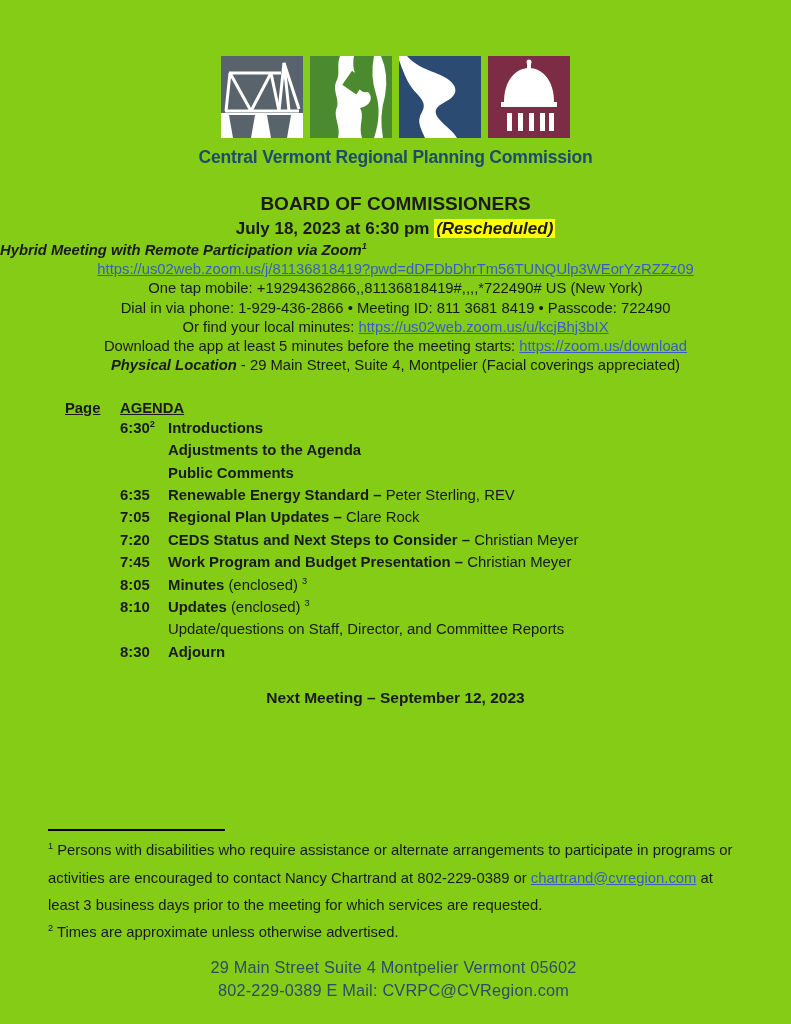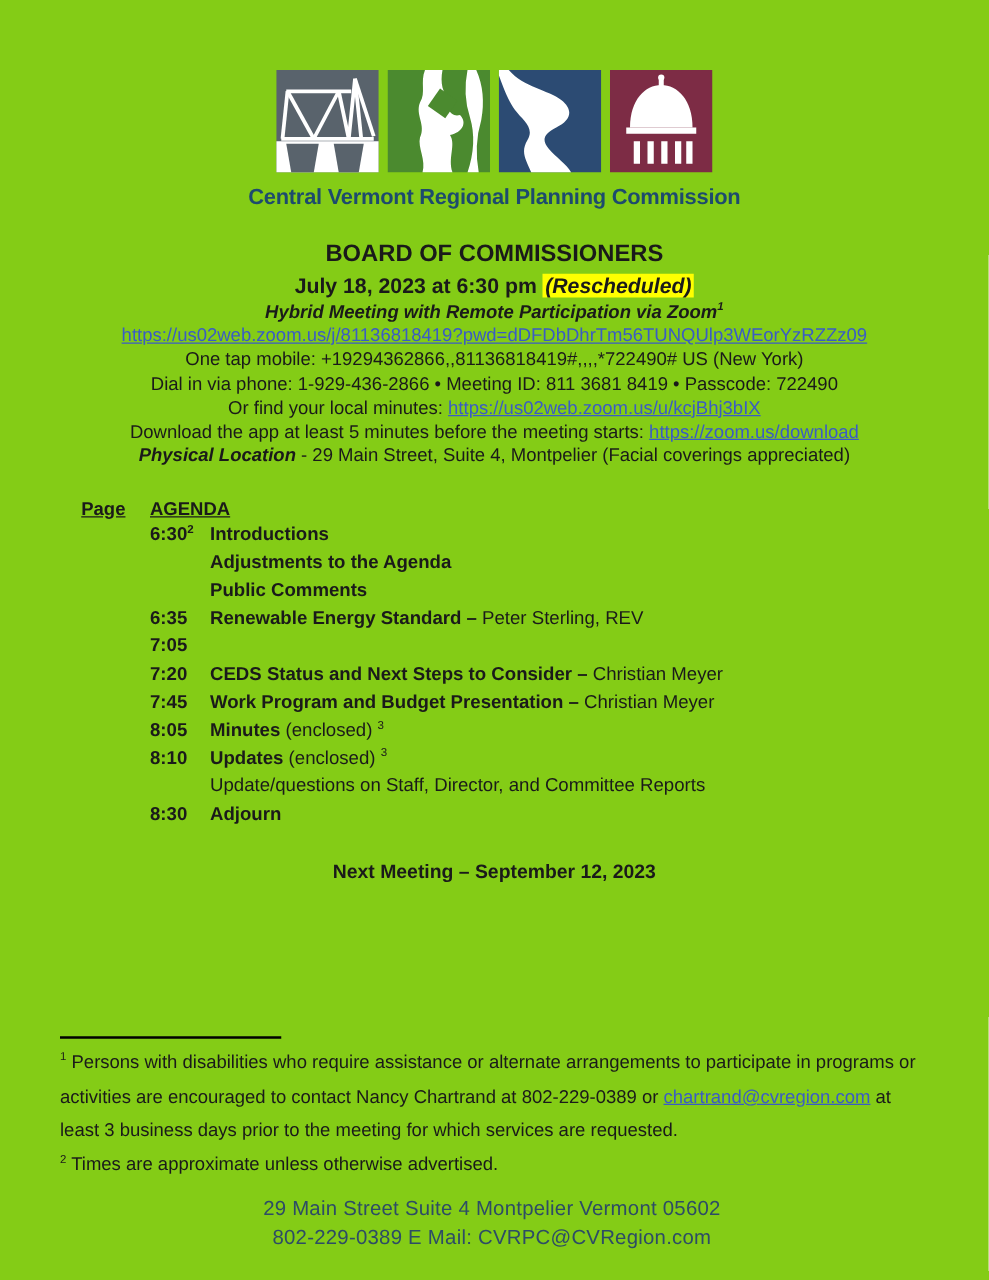--- a/index.html
+++ b/index.html
@@ -17,21 +17,21 @@
   
   .logo-block{padding-top:56px;text-align:center;}
   .tiles{display:flex;justify-content:center;gap:7px;}
   .tile{width:82px;height:82px;display:block;}
   .org-name{margin-top:9px;font-size:17.5px;font-weight:bold;letter-spacing:-0.2px;color:var(--logo-text);}
 
   
   .title{margin-top:25px;text-align:center;font-size:19px;font-weight:bold;}
   .date-line{margin-top:4px;text-align:center;font-size:17px;font-weight:bold;}
   .hl{background:var(--highlight);font-style:italic;font-weight:bold;padding:0 2px;}
-  .subtitle{margin-top:3px;text-align:center;font-size:14.8px;font-weight:bold;font-style:italic;}
+  .subtitle{margin-top:3px;text-align:left;font-size:14.8px;font-weight:bold;font-style:italic;}
 
   
   .info{margin-top:2px;text-align:center;font-size:14.8px;line-height:19.3px;}
   .info .row{white-space:nowrap;}
   a.link{color:var(--link);text-decoration:underline;cursor:pointer;}
   .bi{font-weight:bold;font-style:italic;}
   sup{font-size:0.62em;line-height:0;vertical-align:super;}
 
   
   .agenda-head{margin:24px 0 0 65px;display:flex;font-size:14.8px;}
@@ -131,20 +131,21 @@
       <div class="agenda-row">
         <span class="agenda-time"></span>
         <span class="agenda-text"><b>Public Comments</b></span>
       </div>
       <div class="agenda-row">
         <span class="agenda-time">6:35</span>
         <span class="agenda-text"><b>Renewable Energy Standard – </b><span>Peter Sterling, REV</span></span>
       </div>
       <div class="agenda-row">
         <span class="agenda-time">7:05</span>
+        <span class="agenda-text"><b>Regional Plan Updates – </b><span>Clare Rock</span></span>
       </div>
       <div class="agenda-row">
         <span class="agenda-time">7:20</span>
         <span class="agenda-text"><b>CEDS Status and Next Steps to Consider – </b><span>Christian Meyer</span></span>
       </div>
       <div class="agenda-row">
         <span class="agenda-time">7:45</span>
         <span class="agenda-text"><b>Work Program and Budget Presentation – </b><span>Christian Meyer</span></span>
       </div>
       <div class="agenda-row">

